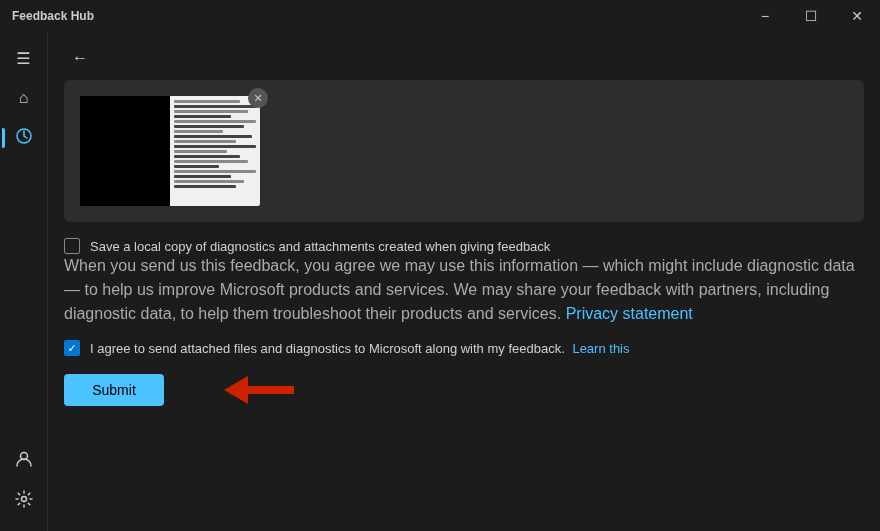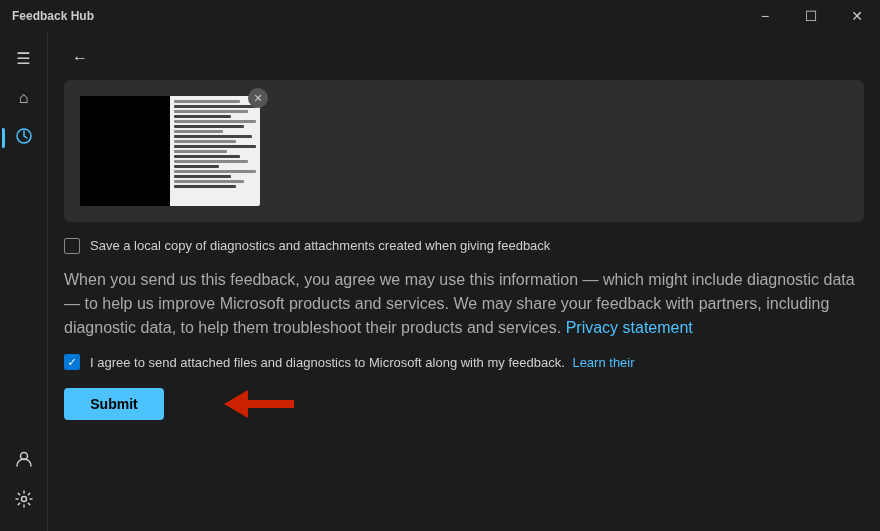--- a/index.html
+++ b/index.html
@@ -194,22 +194,22 @@
       font-size: 11px;
       cursor: pointer;
       display: flex;
       align-items: center;
       justify-content: center;
     }
 
     
     .checkbox-row {
       display: flex;
+      align-items: center;
       gap: 10px;
-      margin-bottom: 14px;
     }
     .checkbox-unchecked {
       width: 16px;
       height: 16px;
       border: 1px solid #888;
       background: transparent;
       border-radius: 2px;
       flex-shrink: 0;
       cursor: pointer;
     }
@@ -270,21 +270,21 @@
       gap: 24px;
     }
     .submit-btn {
       background: #4cc2ff;
       border: none;
       border-radius: 4px;
       padding: 8px 24px;
       font-size: 14px;
       color: #000;
       cursor: pointer;
-      font-weight: 700;
+      font-weight: 400;
       min-width: 100px;
     }
 
     
     .arrow-container {
       display: flex;
       align-items: center;
     }
     .arrow-shape {
       width: 60px;
@@ -394,21 +394,21 @@
 
     <p class="privacy-text">
       <span>When you send us this feedback, you agree we may use this information — which might include diagnostic data — to help us improve Microsoft products and services. We may share your feedback with partners, including diagnostic data, to help them troubleshoot their products and services.</span>
       <a class="privacy-link" href="#">Privacy statement</a>
     </p>
 
     <div class="agree-row">
       <div class="checkbox-checked">✓</div>
       <span class="agree-label">
         <span>I agree to send attached files and diagnostics to Microsoft along with my feedback.</span>
-        <a class="learn-more-link" href="#">Learn their</a>
+        <a class="learn-more-link" href="#">Learn this</a>
       </span>
     </div>
 
     <div class="submit-area">
       <button class="submit-btn">Submit</button>
       <div class="arrow-container">
         <div class="arrow-shape"></div>
         <div class="arrow-shaft"></div>
       </div>
     </div>

